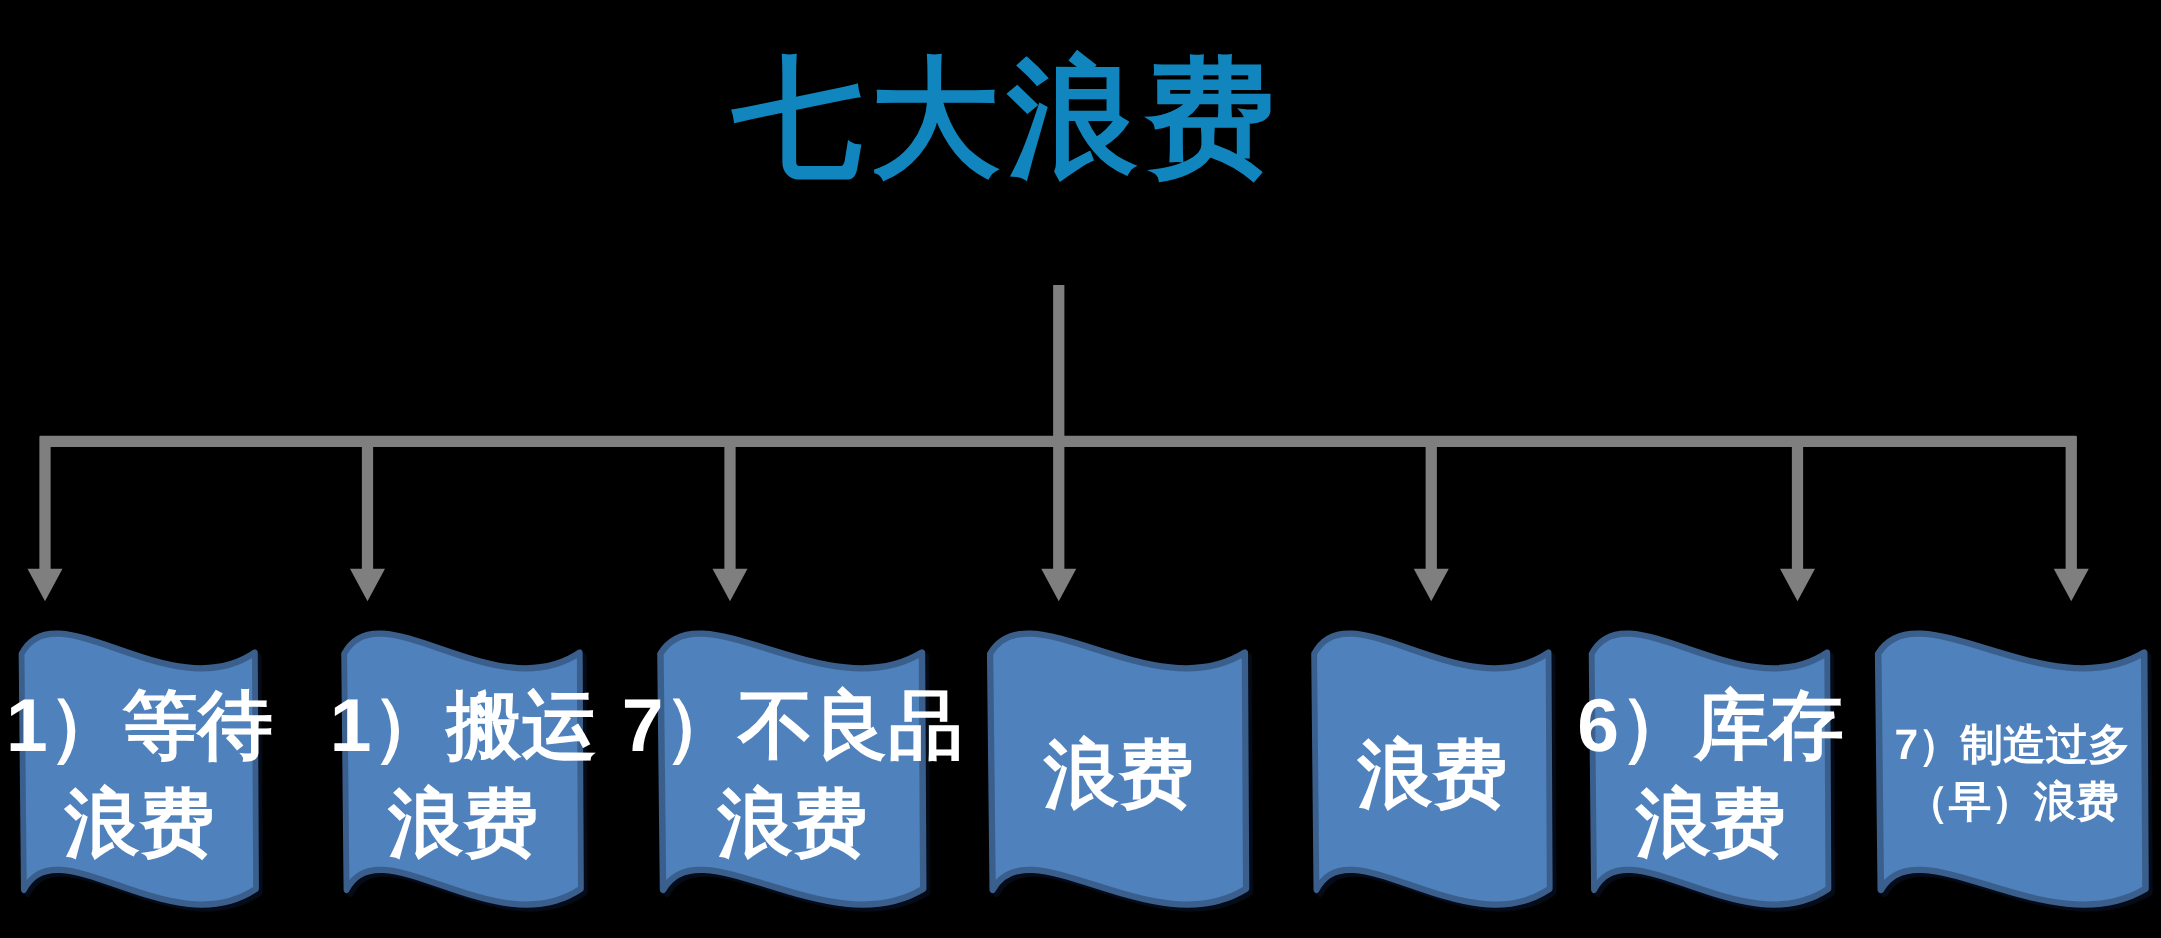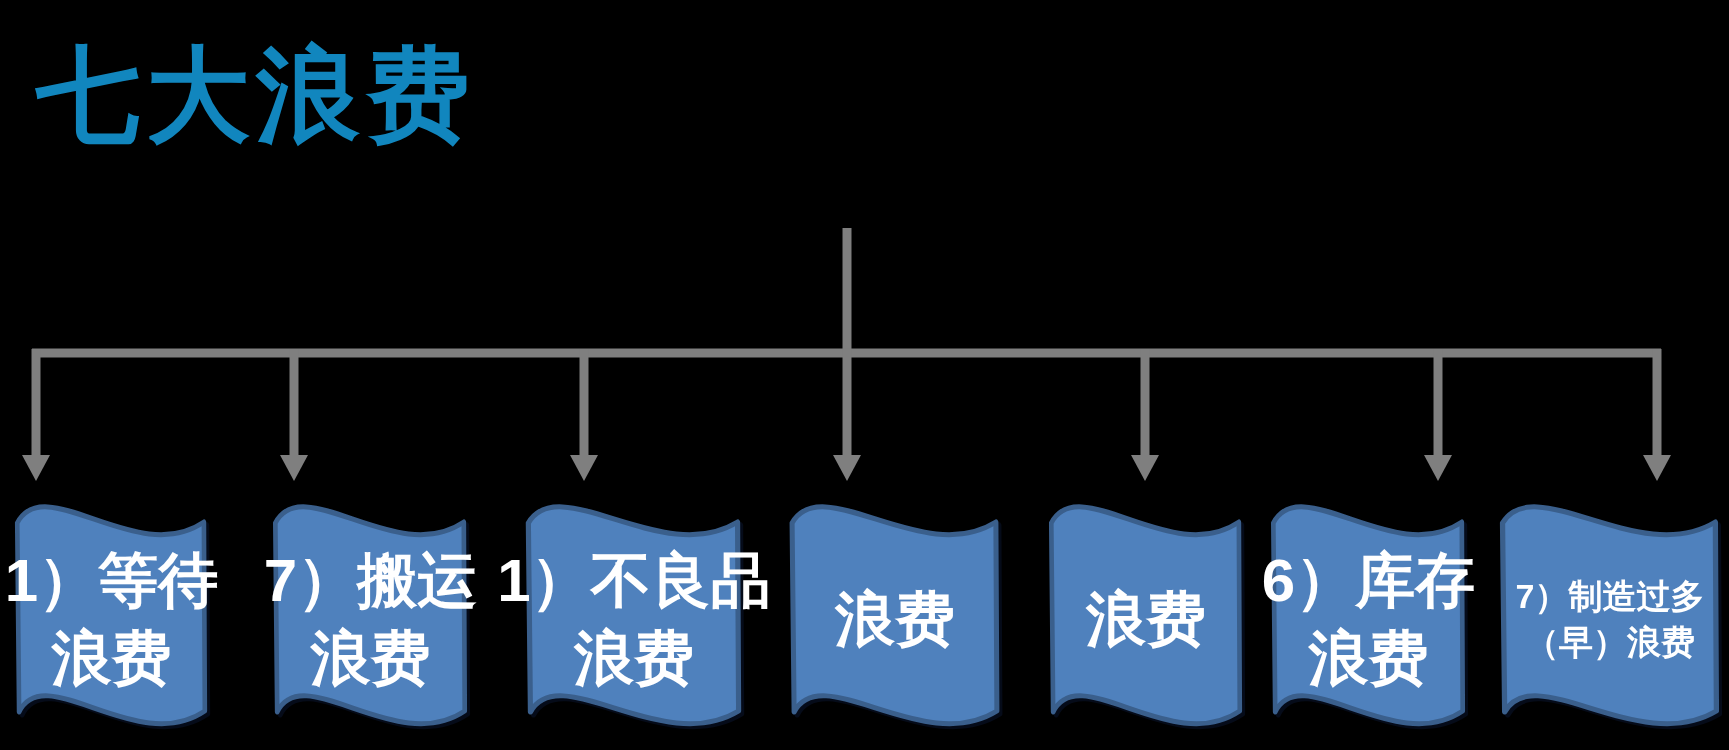--- a/index.html
+++ b/index.html
@@ -9,28 +9,27 @@
     height: 750px;
     background: var(--background, #000);
     overflow: hidden;
     font-family: "Liberation Sans", "DejaVu Sans", sans-serif;
   }
   .diagram-title {
     position: absolute;
     top: 30px;
     left: 0;
     width: 1612px;
-    text-align: left;
+    text-align: center;
     font-size: 104px;
     font-weight: bold;
     letter-spacing: 6px;
     color: var(--titleBlue, #1186BE);
     line-height: 1.25;
     white-space: nowrap;
-    margin-left: 36px;
   }
   svg.connectors {
     position: absolute;
     left: 0; top: 0;
     width: 1729px; height: 750px;
   }
   .conn-line { stroke: var(--connectorGray, #7F7F7F); stroke-width: 9; fill: none; }
   .arrowhead { fill: var(--connectorGray, #7F7F7F); stroke: none; }
   .flag {
     position: absolute;
@@ -124,31 +123,31 @@
       <div>1）等待</div>
       <div>浪费</div>
     </div>
   </div>
 
   <div class="flag" style="left:266px; width:209px;">
     <svg class="wave" viewBox="0 0 224 270" preserveAspectRatio="none" xmlns="http://www.w3.org/2000/svg">
       <path class="wave-path" d="M 10,45 C 40,-8 140,90 212,44 L 213,233 C 140,279 40,181 12,234 Z"></path>
     </svg>
     <div class="flag-text">
-      <div>7）搬运</div>
+      <div>1）搬运</div>
       <div>浪费</div>
     </div>
   </div>
 
   <div class="flag" style="left:518px; width:232px;">
     <svg class="wave" viewBox="0 0 224 270" preserveAspectRatio="none" xmlns="http://www.w3.org/2000/svg">
       <path class="wave-path" d="M 10,45 C 40,-8 140,90 212,44 L 213,233 C 140,279 40,181 12,234 Z"></path>
     </svg>
     <div class="flag-text">
-      <div>1）不良品</div>
+      <div>7）不良品</div>
       <div>浪费</div>
     </div>
   </div>
 
   <div class="flag" style="left:782px; width:226px;">
     <svg class="wave" viewBox="0 0 224 270" preserveAspectRatio="none" xmlns="http://www.w3.org/2000/svg">
       <path class="wave-path" d="M 10,45 C 40,-8 140,90 212,44 L 213,233 C 140,279 40,181 12,234 Z"></path>
     </svg>
     <div class="flag-text">
       <div>浪费</div>

